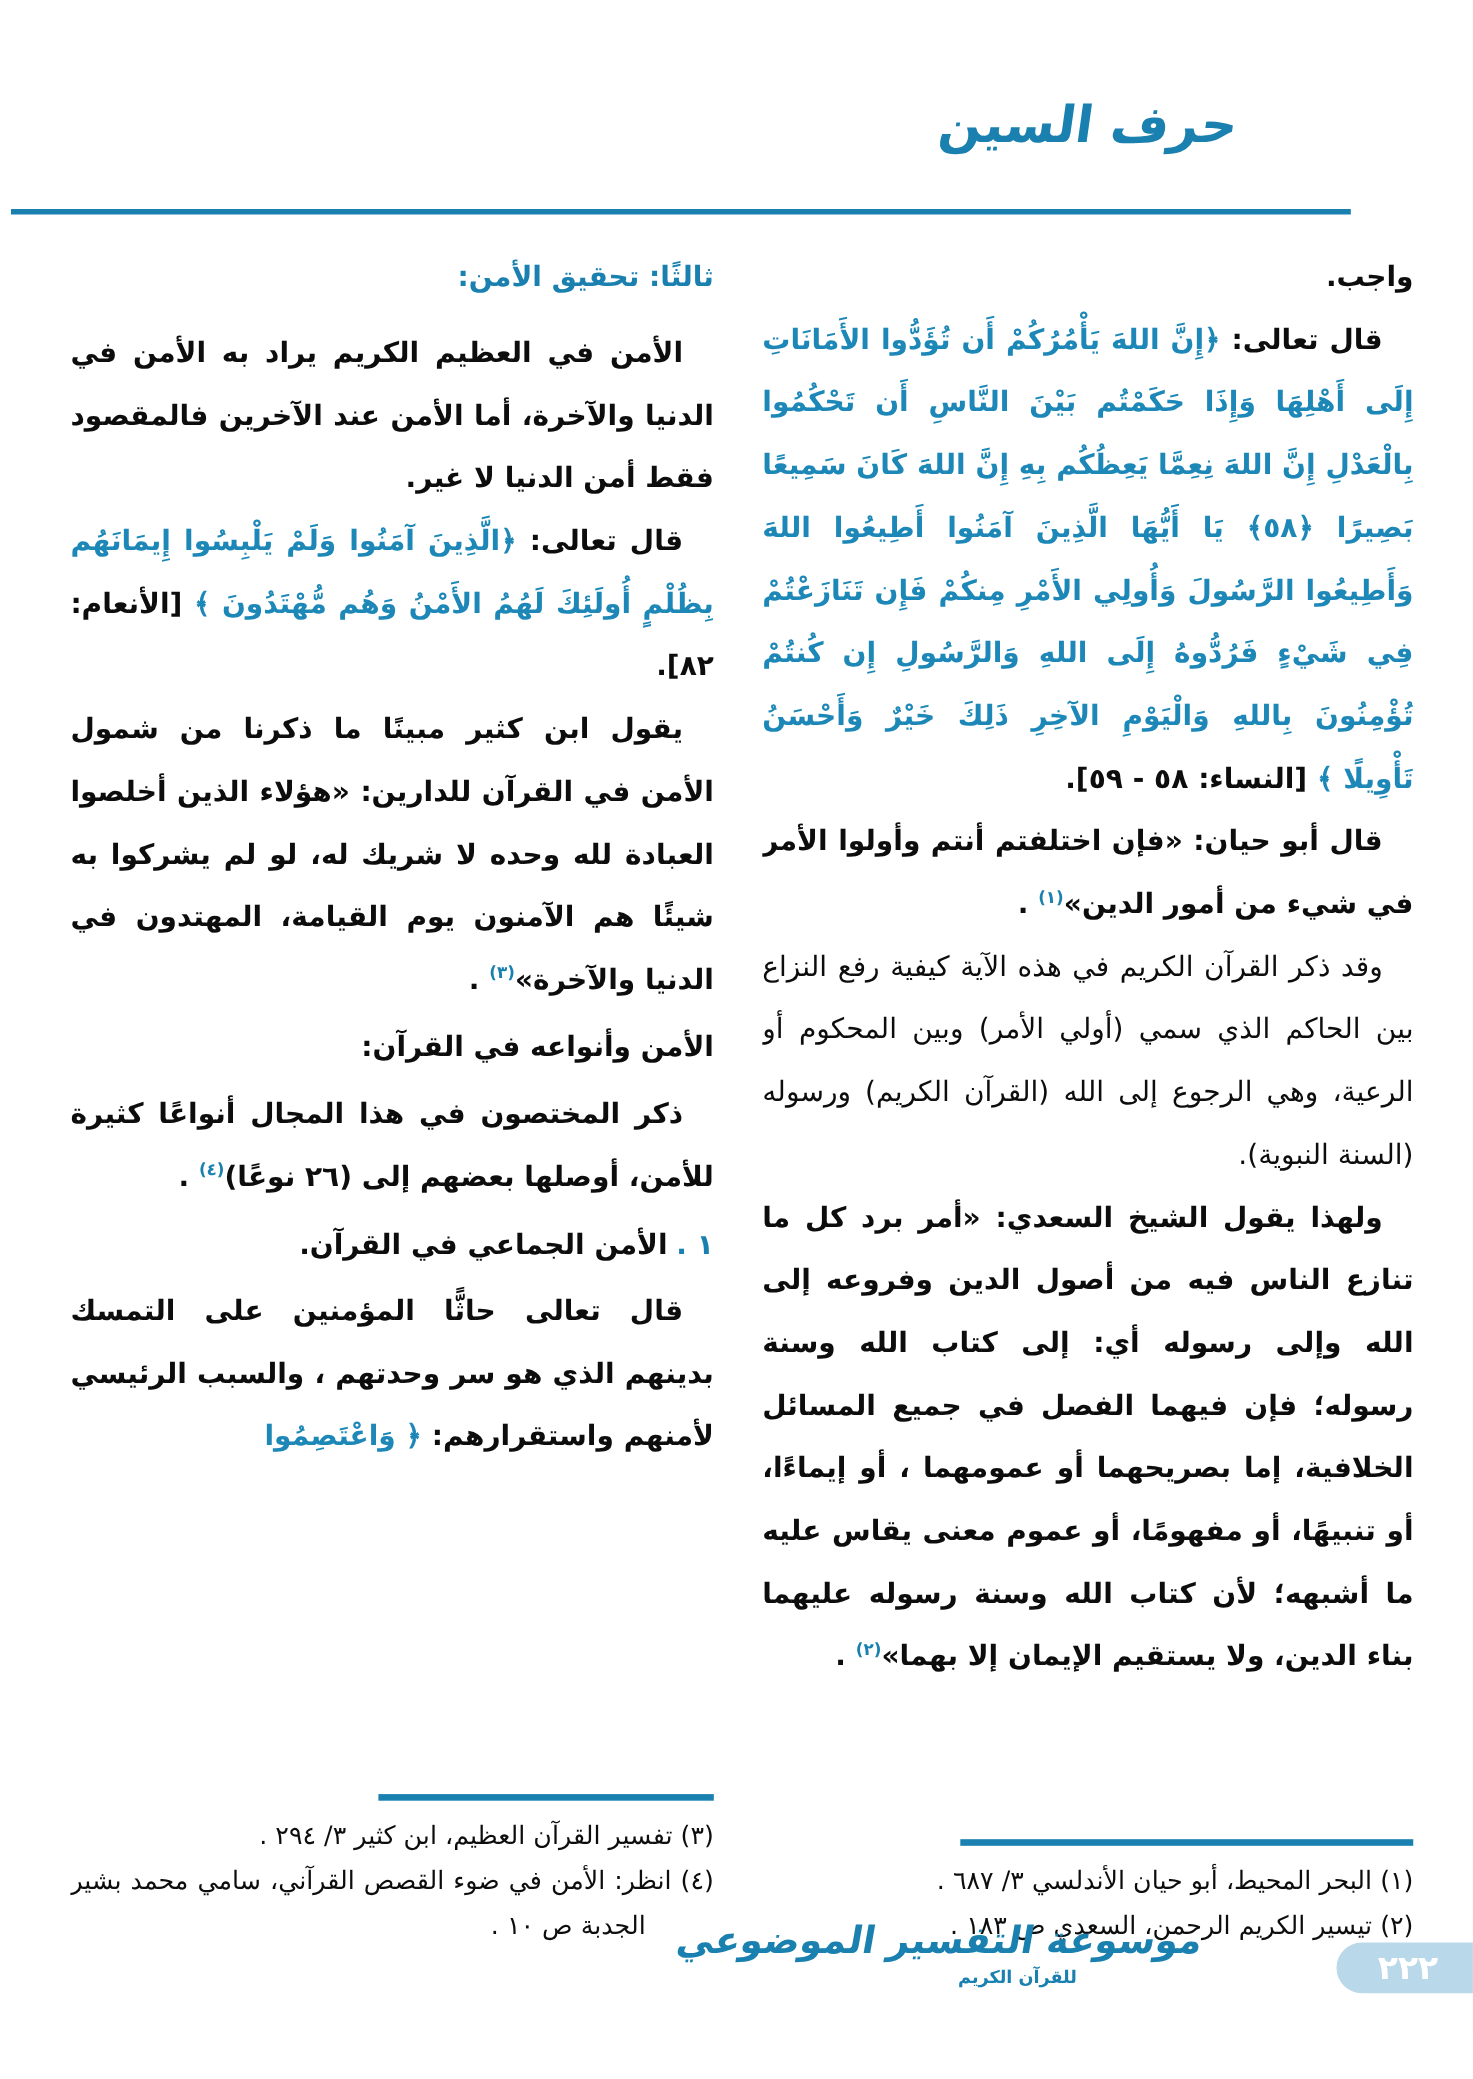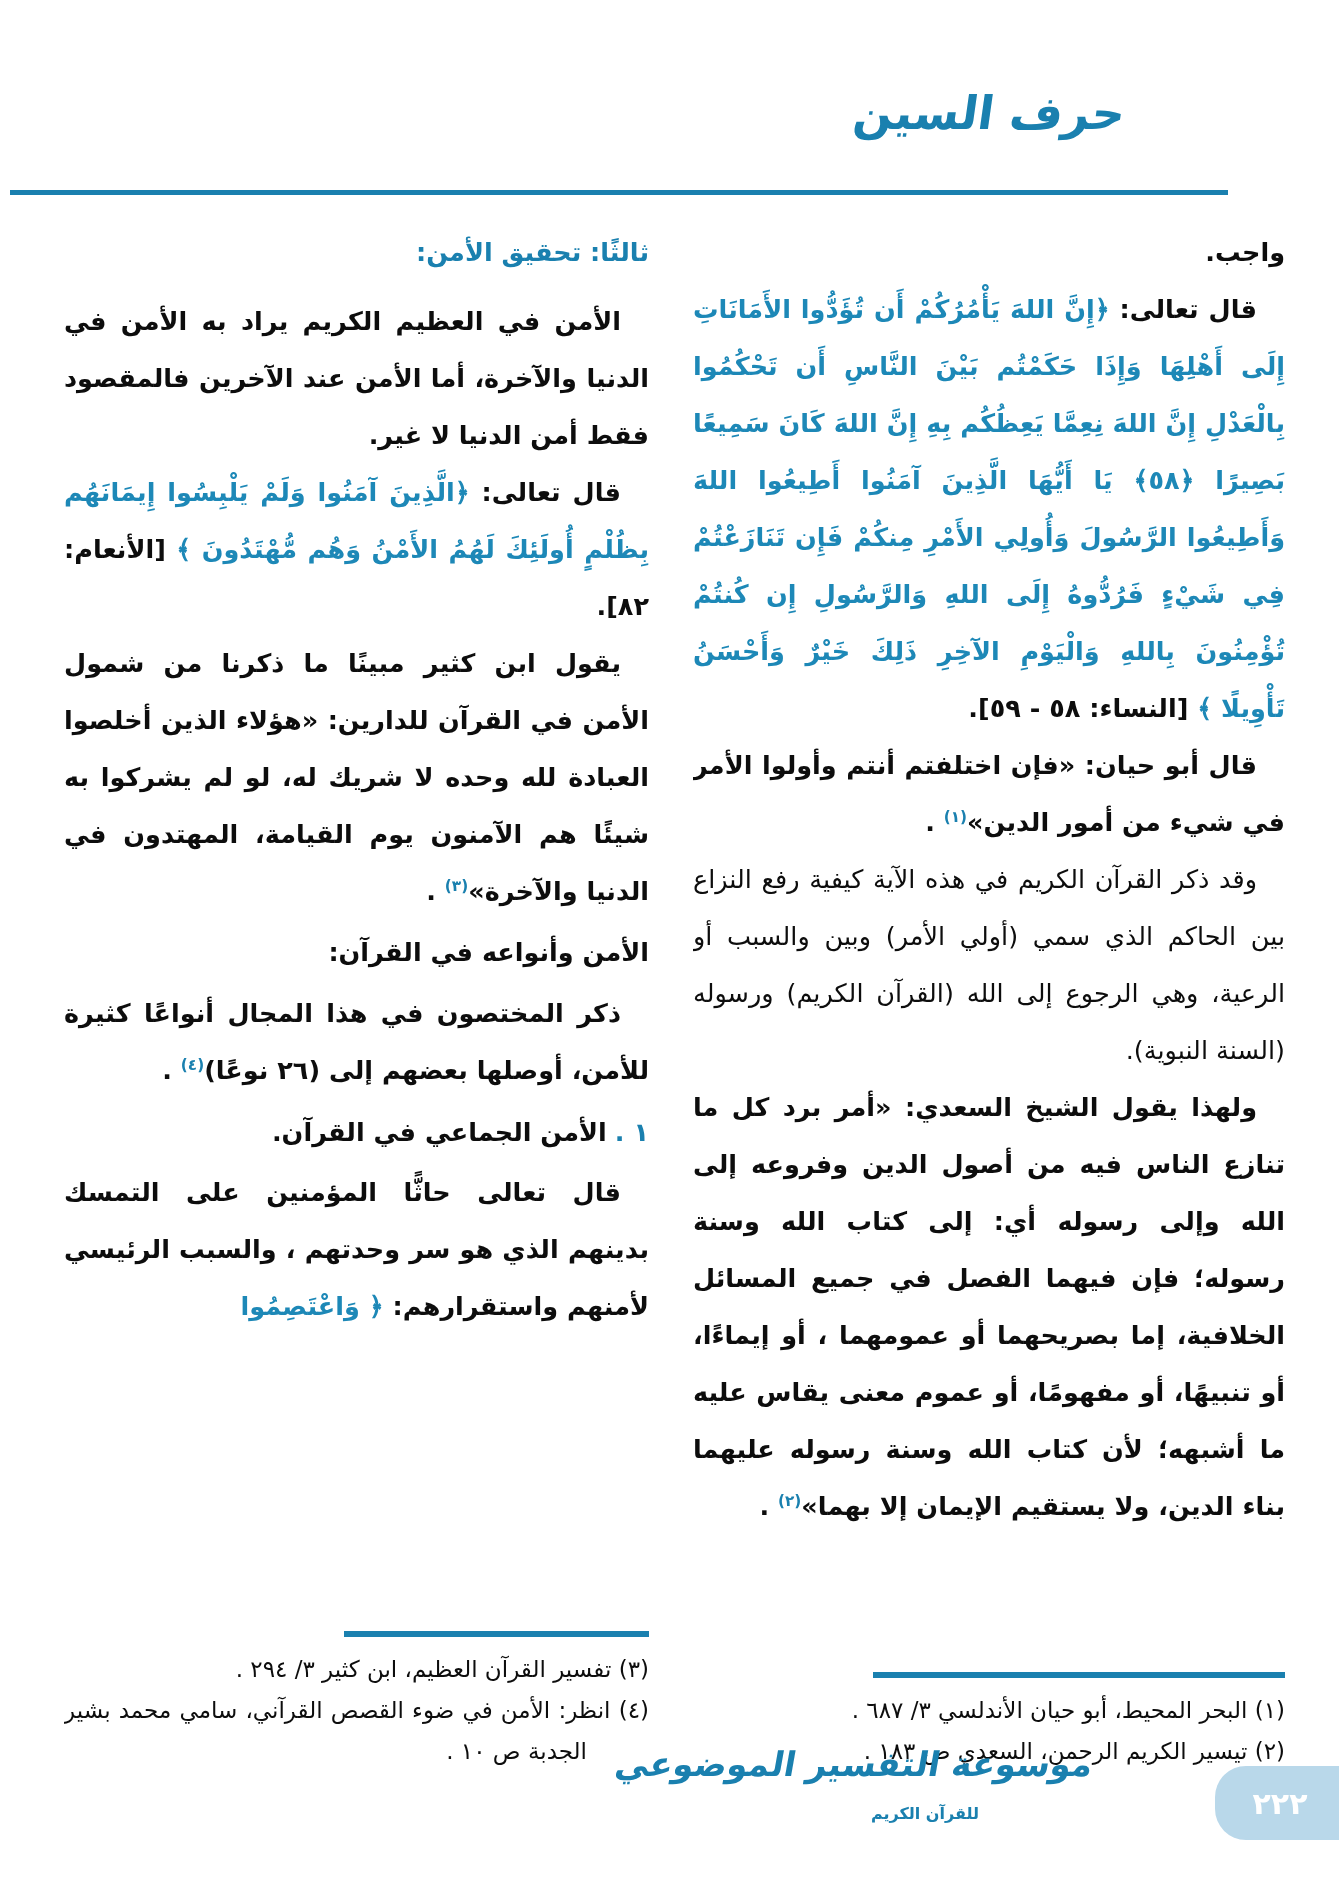--- a/index.html
+++ b/index.html
@@ -81,24 +81,24 @@
   .logo{
     position:absolute;top:1744px;right:246px;width:336px;
     text-align:center;color:var(--accent);
   }
   .logo-main{
     font-size:34px;font-weight:700;
     transform:skewX(-10deg);
     letter-spacing:-2px;
     white-space:nowrap;
   }
-  .logo-sub{font-size:16px;font-weight:700;margin-top:20px;}
+  .logo-sub{font-size:16px;font-weight:700;margin-top:4px;}
   .page-badge{
     position:absolute;top:1766px;right:0;
-    width:124px;height:74px;
+    width:124px;height:46px;
     background:var(--badge_bg);
     border-radius:31px 0 0 31px;
     display:flex;align-items:center;justify-content:center;
     color:var(--badge_text);
     font-size:30px;font-weight:700;letter-spacing:7px;
     padding-left:6px;
   }
 </style>
 </head>
 <body>
@@ -111,21 +111,21 @@
   <div class="columns">
 
     <section class="col col-right">
       <p>واجب.</p>
 
 
       <p class="indent"><span>قال تعالى: </span><span class="quran">﴿إِنَّ اللهَ يَأْمُرُكُمْ أَن تُؤَدُّوا الأَمَانَاتِ إِلَى أَهْلِهَا وَإِذَا حَكَمْتُم بَيْنَ النَّاسِ أَن تَحْكُمُوا بِالْعَدْلِ إِنَّ اللهَ نِعِمَّا يَعِظُكُم بِهِ إِنَّ اللهَ كَانَ سَمِيعًا بَصِيرًا ﴿٥٨﴾ يَا أَيُّهَا الَّذِينَ آمَنُوا أَطِيعُوا اللهَ وَأَطِيعُوا الرَّسُولَ وَأُولِي الأَمْرِ مِنكُمْ فَإِن تَنَازَعْتُمْ فِي شَيْءٍ فَرُدُّوهُ إِلَى اللهِ وَالرَّسُولِ إِن كُنتُمْ تُؤْمِنُونَ بِاللهِ وَالْيَوْمِ الآخِرِ ذَلِكَ خَيْرٌ وَأَحْسَنُ تَأْوِيلًا ﴾</span><span> [النساء: ٥٨ - ٥٩].</span></p>
 
       <p class="indent"><span>قال أبو حيان: «فإن اختلفتم أنتم وأولوا الأمر في شيء من أمور الدين»</span><span class="fnref">(١)</span><span> .</span></p>
 
-      <p class="indent light">وقد ذكر القرآن الكريم في هذه الآية كيفية رفع النزاع بين الحاكم الذي سمي (أولي الأمر) وبين والسبب أو الرعية، وهي الرجوع إلى الله (القرآن الكريم) ورسوله (السنة النبوية).</p>
+      <p class="indent light">وقد ذكر القرآن الكريم في هذه الآية كيفية رفع النزاع بين الحاكم الذي سمي (أولي الأمر) وبين المحكوم أو الرعية، وهي الرجوع إلى الله (القرآن الكريم) ورسوله (السنة النبوية).</p>
 
       <p class="indent"><span>ولهذا يقول الشيخ السعدي: «أمر برد كل ما تنازع الناس فيه من أصول الدين وفروعه إلى الله وإلى رسوله أي: إلى كتاب الله وسنة رسوله؛ فإن فيهما الفصل في جميع المسائل الخلافية، إما بصريحهما أو عمومهما ، أو إيماءًا، أو تنبيهًا، أو مفهومًا، أو عموم معنى يقاس عليه ما أشبهه؛ لأن كتاب الله وسنة رسوله عليهما بناء الدين، ولا يستقيم الإيمان إلا بهما»</span><span class="fnref">(٢)</span><span> .</span></p>
 
       <div class="fn-block">
         <div class="fn-rule"></div>
         <p class="fn">(١) البحر المحيط، أبو حيان الأندلسي ٣/ ٦٨٧ .</p>
         <p class="fn">(٢) تيسير الكريم الرحمن، السعدي ص ١٨٣ .</p>
       </div>
     </section>
 

